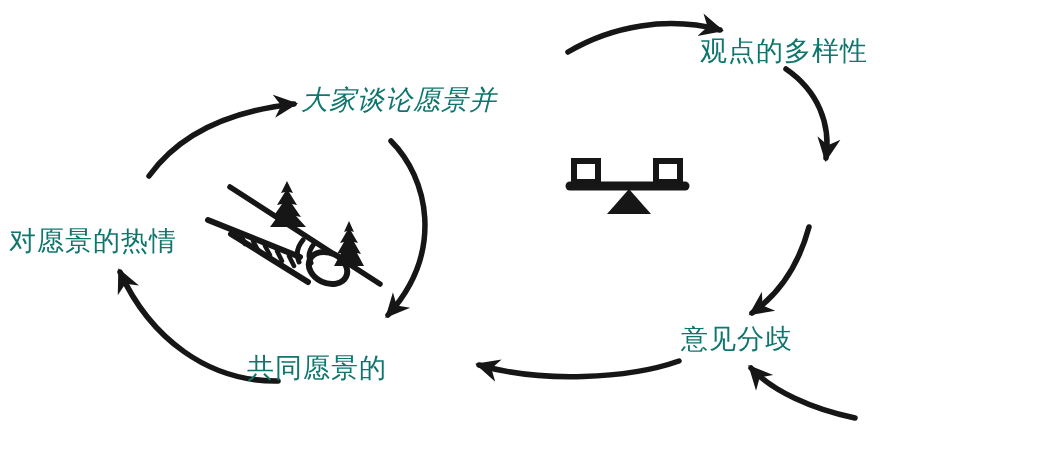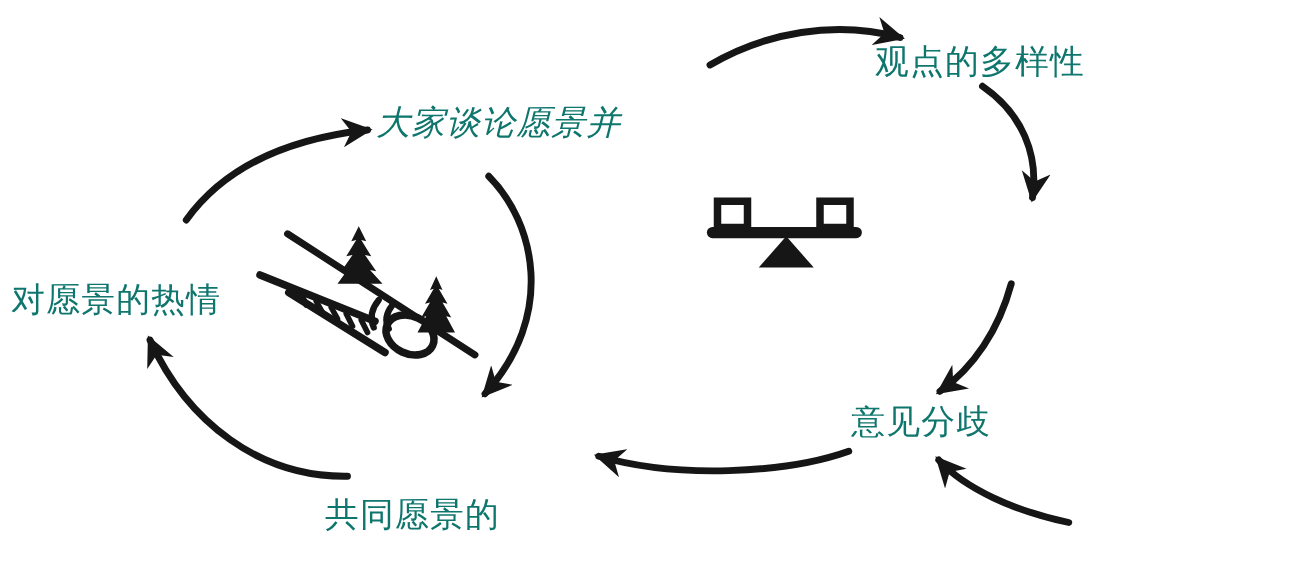--- a/index.html
+++ b/index.html
@@ -84,21 +84,21 @@
       <polygon points="629,189 607,214 651,214" fill="#161616"></polygon>
     </g>
   </svg>
 
   <div class="node" style="left:93px; top:240px;">对愿景的热情</div>
 
   <div class="node" style="left:399px; top:99px;font-style:italic;">
     <div>大家谈论愿景并</div>
   </div>
 
-  <div class="node" style="left:330px; top:367px;margin-top:45px;">
+  <div class="node" style="left:317px; top:367px;">
     <div>共同愿景的</div>
   </div>
 
   <div class="node" style="left:784px; top:50px;">观点的多样性</div>
 
 
   <div class="node" style="left:690px; top:338px;margin-left:47px;">意见分歧</div>
 
 
 </div>

